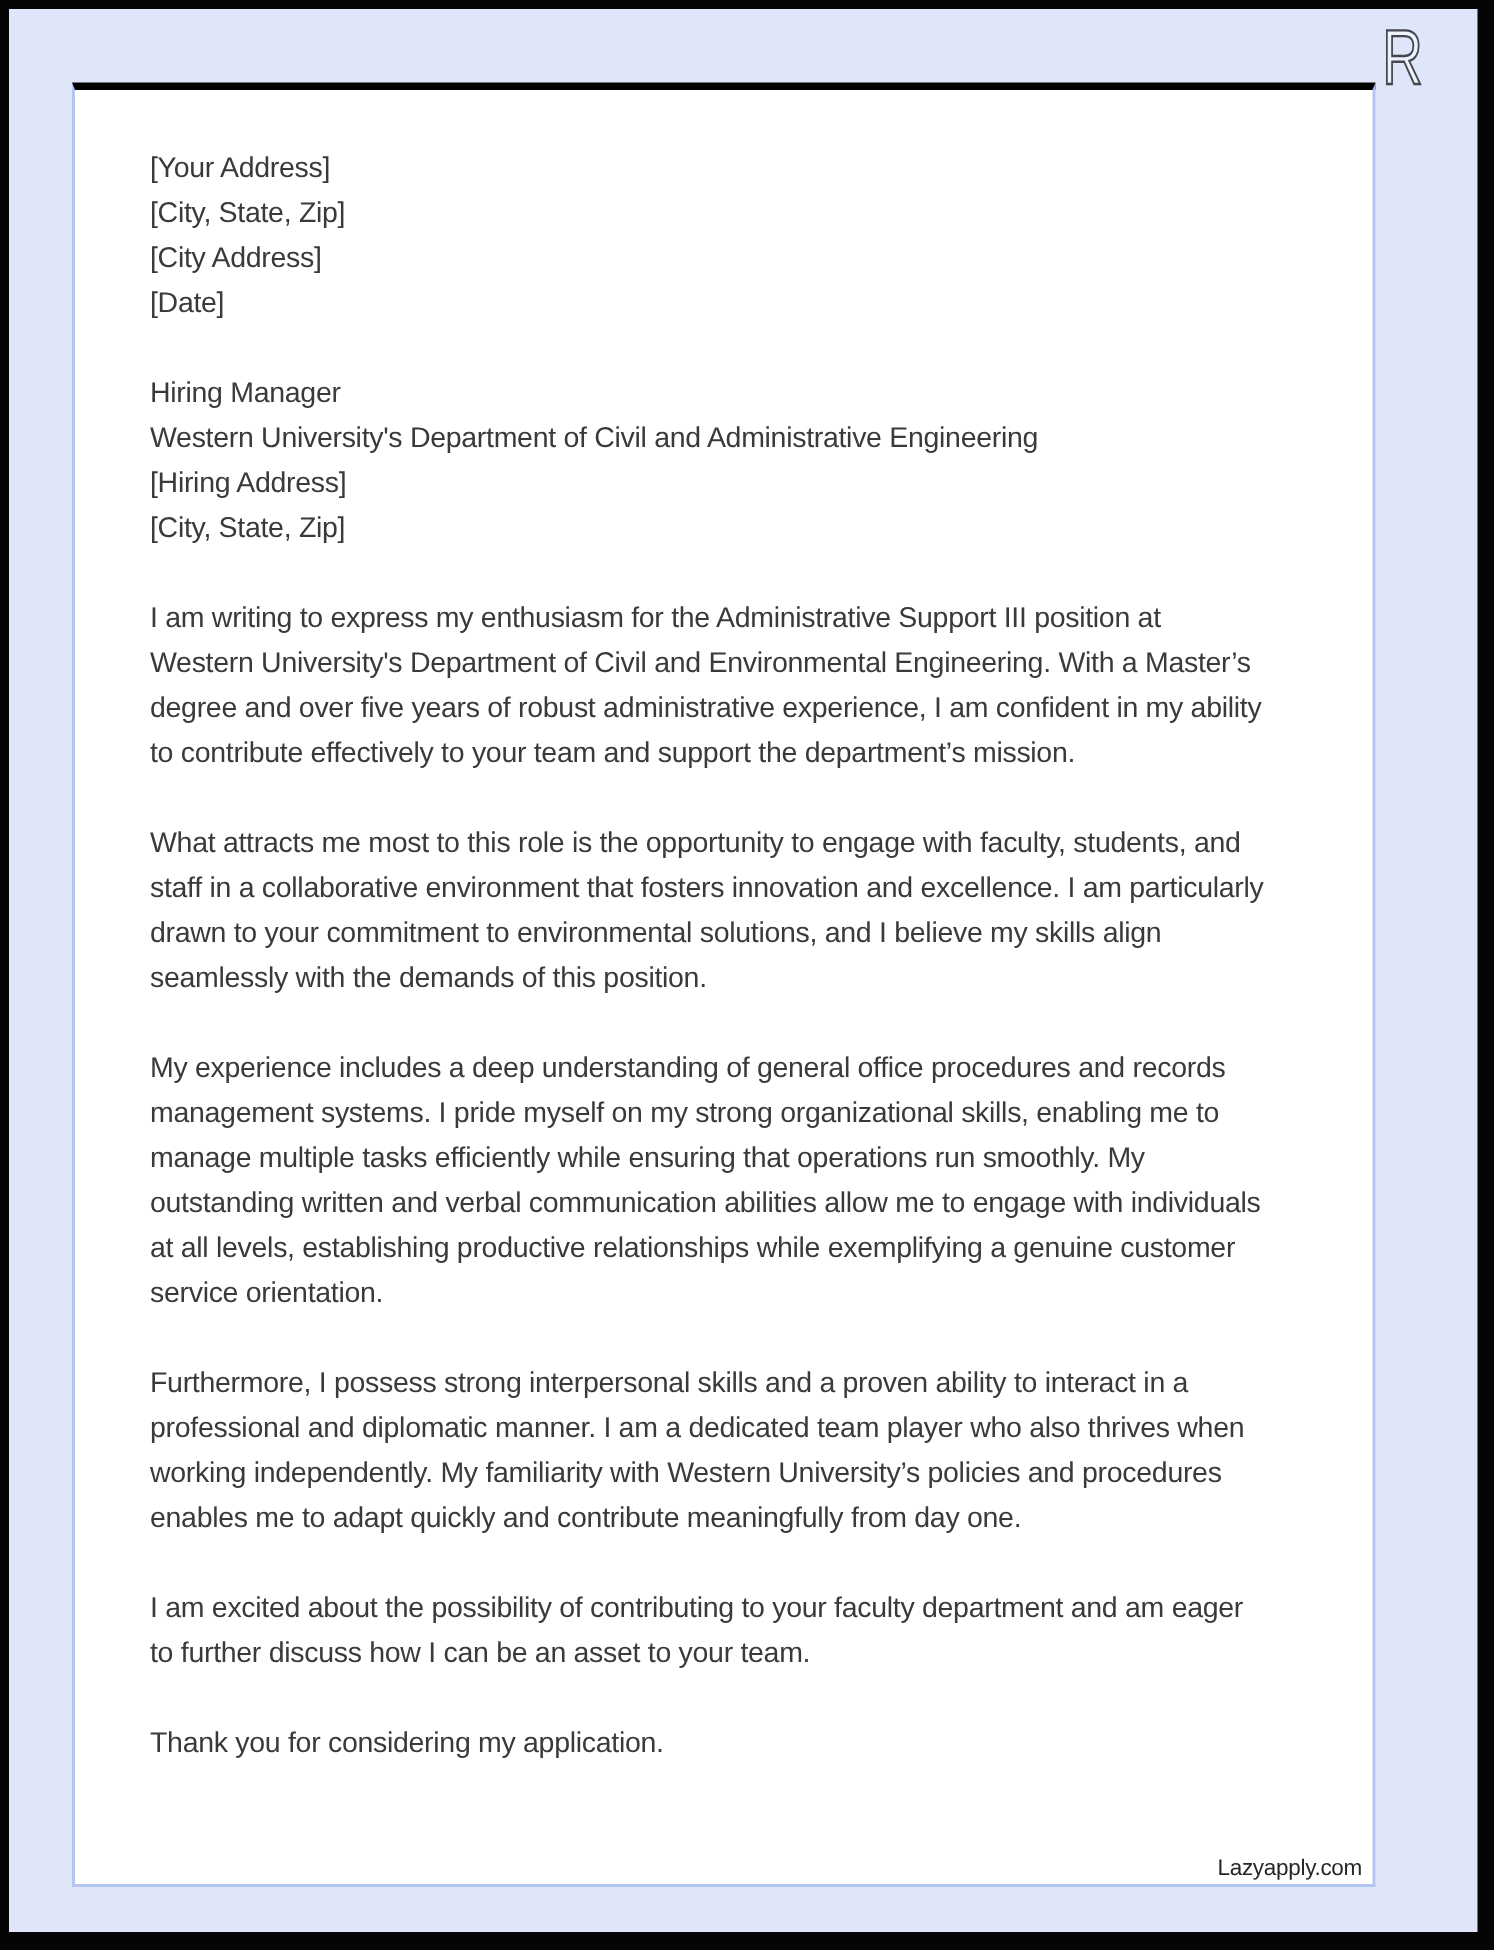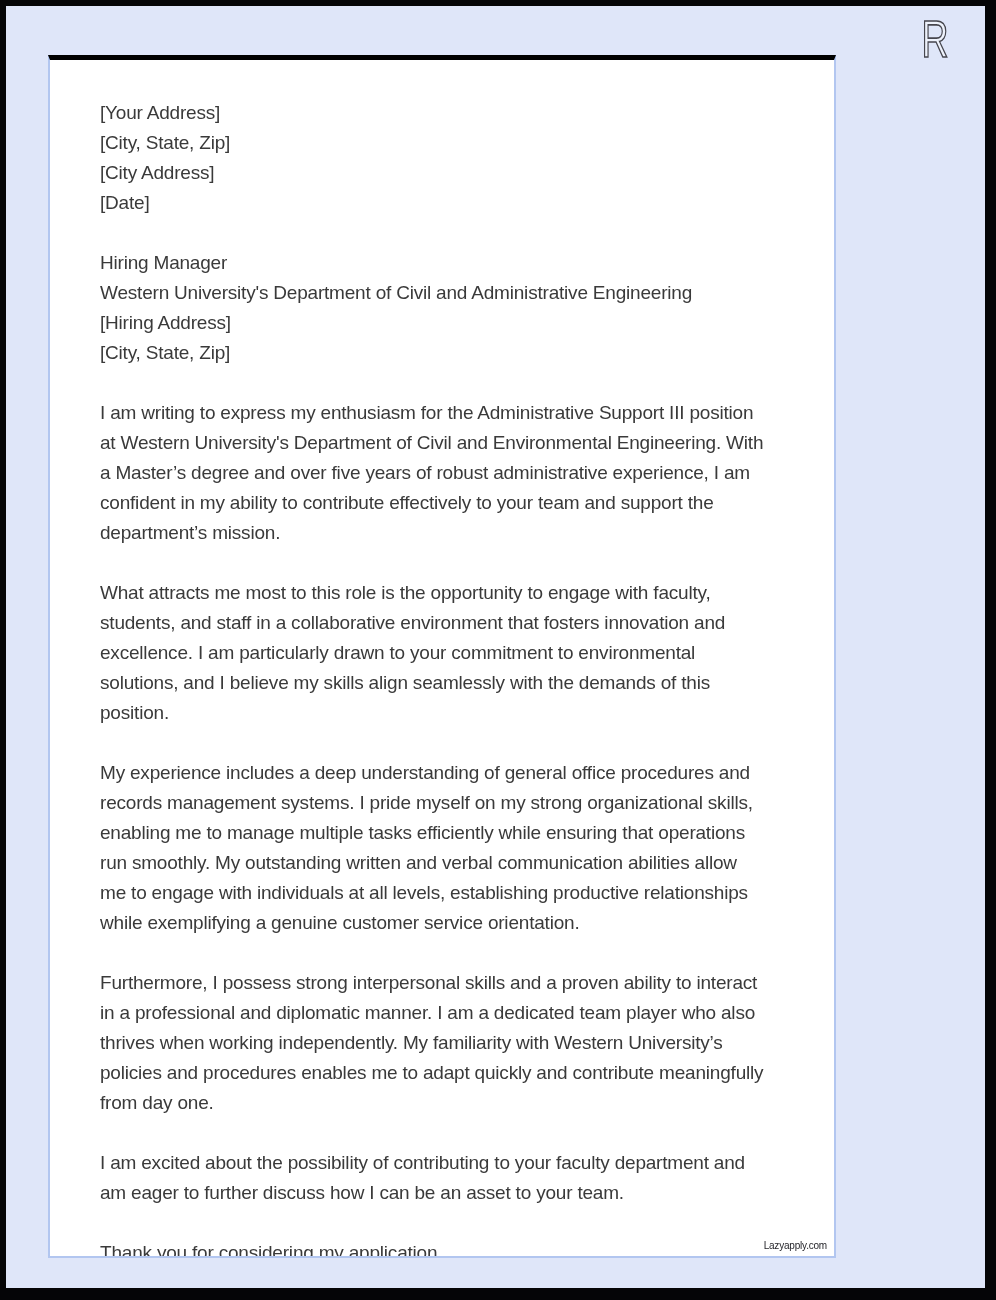--- a/index.html
+++ b/index.html
@@ -30,21 +30,21 @@
     -webkit-text-stroke: 1.6px #46464e;
     text-stroke: 1.6px #46464e;
     transform: scaleX(0.72);
     transform-origin: top right;
     user-select: none;
   }
   .doc {
     position: absolute;
     left: 42px;
     top: 49px;
-    width: 788px;
+    width: 869px;
     height: 1203px;
     box-sizing: border-box;
     background: #ffffff;
     border: 2px solid #b2c6f0;
     border-top: 5px solid #000000;
     padding: 38px 70px 0 50px;
     overflow: hidden;
     font-size: 19px;
     line-height: 30px;
     letter-spacing: -0.2px;
@@ -54,21 +54,21 @@
     margin: 0 0 30px 0;
   }
   .block:last-of-type {
     margin-bottom: 0;
   }
   .line { min-height: 30px; }
   .watermark {
     position: absolute;
     right: 7px;
     bottom: 1px;
-    font-size: 10px;
+    font-size: 15px;
     line-height: 19px;
     letter-spacing: -0.2px;
     color: #26262b;
   }
 </style>
 </head>
 <body>
 
 <div class="frame">
 

